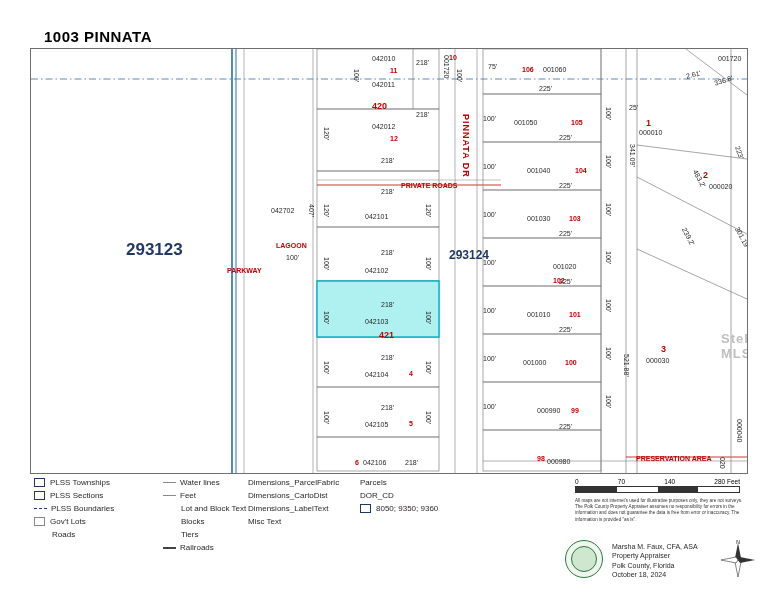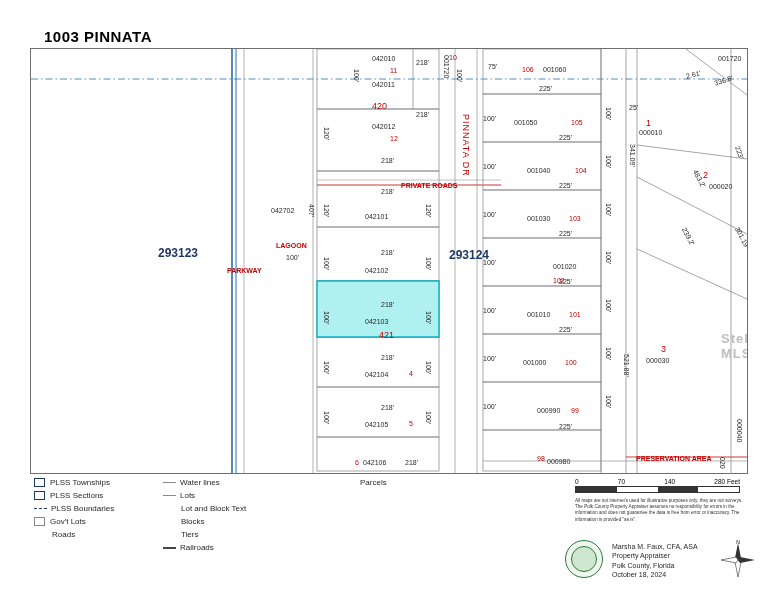--- a/index.html
+++ b/index.html
@@ -41,21 +41,21 @@
     overflow: hidden;
   }
   #map svg { display:block; }
   .lbl {
     position: absolute;
     font-size: 7px;
     color: #231f20;
     white-space: nowrap;
     line-height: 1;
   }
-  .lbl.red { color: #c00000; font-weight: normal; }
+  .lbl.red { color: #c00000; font-weight: bold; }
   .lbl.dark { color: #231f20; }
   .lbl.blue { color: #1f3864; font-weight: bold; }
   .vert { writing-mode: vertical-rl; text-orientation: mixed; }
   
   #legend {
     position: absolute;
     left: 30px;
     top: 476px;
     width: 716px;
     height: 110px;
@@ -227,21 +227,21 @@
     <div class="lbl dark" style="left:350px; top:355px;">218'</div>
     <div class="lbl dark" style="left:334px; top:372px;">042105</div>
     <div class="lbl red" style="left:378px; top:371px;">5</div>
     <div class="lbl dark vert" style="left:292px; top:362px;">100'</div>
     <div class="lbl dark vert" style="left:394px; top:362px;">100'</div>
 
     <div class="lbl red" style="left:324px; top:410px;">6</div>
     <div class="lbl dark" style="left:332px; top:410px;">042106</div>
     <div class="lbl dark" style="left:374px; top:410px;">218'</div>
 
-    <div class="lbl blue" style="left:95px; top:198px; font-size:12px;margin-left:32px;">293123</div>
+    <div class="lbl blue" style="left:95px; top:192px; font-size:17px;">293123</div>
     <div class="lbl red" style="left:196px; top:218px; font-weight:bold;">PARKWAY</div>
     <div class="lbl red" style="left:245px; top:193px; font-weight:bold;">LAGOON</div>
     <div class="lbl dark" style="left:240px; top:158px;">042702</div>
     <div class="lbl dark" style="left:255px; top:205px;">100'</div>
     <div class="lbl dark vert" style="left:277px; top:155px;">407'</div>
     <div class="lbl red" style="left:370px; top:133px; font-weight:bold;">PRIVATE ROADS</div>
 
     <div class="lbl red vert" style="left:430px; top:65px; font-size:9px; letter-spacing:1px;">PINNATA DR</div>
     <div class="lbl dark vert" style="left:412px; top:6px;">001720</div>
 
@@ -345,44 +345,65 @@
       </div>
     </div>
 
     <div class="leg-col" style="left:133px; width:110px;">
       <div class="leg-row">
         <span class="line-sw gray"></span>
         <span>Water lines</span>
       </div>
       <div class="leg-row">
         <span class="line-sw gray"></span>
-        <span>Lots</span>
+        <span>Feet</span>
       </div>
       <div class="leg-row">
         <span class="nosw"></span>
         <span>Lot and Block Text</span>
       </div>
       <div class="leg-row">
         <span class="nosw"></span>
         <span>Blocks</span>
       </div>
       <div class="leg-row">
         <span class="nosw"></span>
         <span>Tiers</span>
       </div>
       <div class="leg-row">
         <span class="line-sw rr"></span>
         <span>Railroads</span>
       </div>
     </div>
 
+    <div class="leg-col" style="left:218px; width:130px;">
+      <div class="leg-row">
+        <span>Dimensions_ParcelFabric</span>
+      </div>
+      <div class="leg-row">
+        <span>Dimensions_CartoDist</span>
+      </div>
+      <div class="leg-row">
+        <span>Dimensions_LabelText</span>
+      </div>
+      <div class="leg-row">
+        <span>Misc Text</span>
+      </div>
+    </div>
 
     <div class="leg-col" style="left:330px; width:160px;">
       <div class="leg-row">
         <span>Parcels</span>
+      </div>
+      <div class="leg-row">
+        <span>DOR_CD</span>
+      </div>
+      <div class="leg-row">
+        <span class="swatch"></span>
+        <span>8050; 9350; 9360</span>
       </div>
     </div>
   </div>
 
   <div id="scalebar">
     <div class="ticks">
       <span>0</span>
       <span>70</span>
       <span>140</span>
       <span>280 Feet</span>

